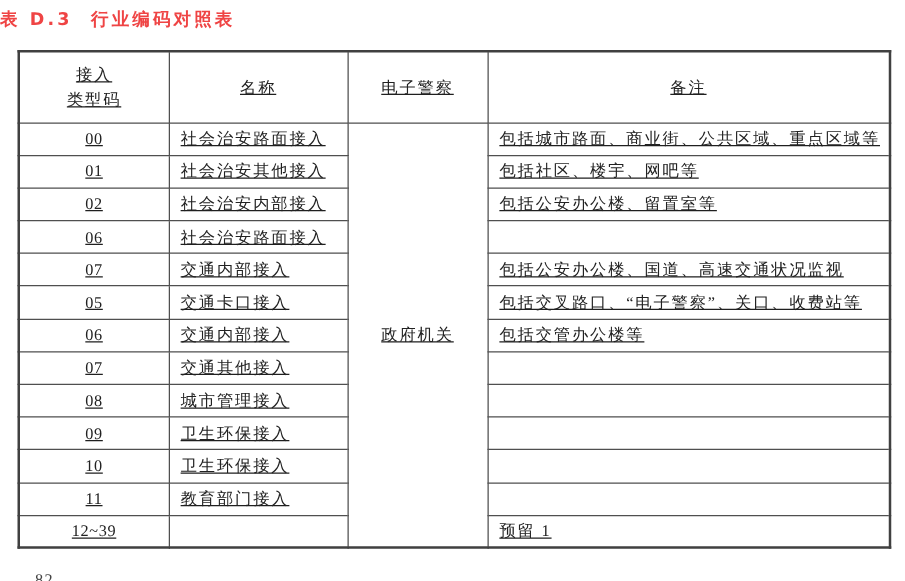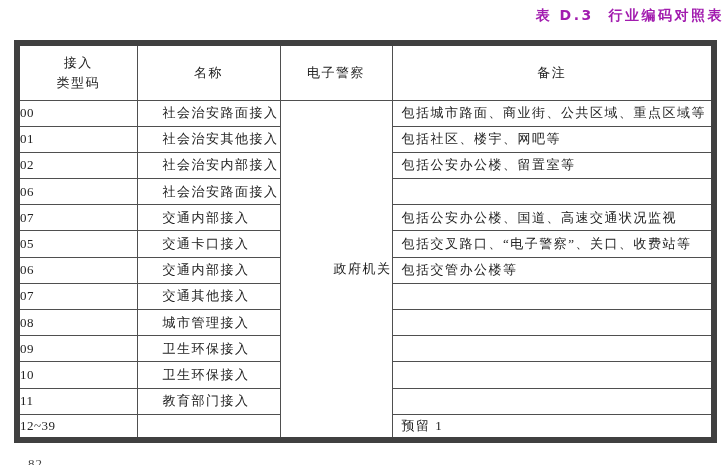--- a/index.html
+++ b/index.html
@@ -3,44 +3,45 @@
 <meta charset="utf-8">
 <style>
   * { margin:0; padding:0; box-sizing:border-box; }
   html,body { background:#ffffff; }
   .page {
     position:relative; width:724px; height:465px; background:#ffffff;
     overflow:hidden; font-family:"Liberation Serif","DejaVu Serif",serif;
     color:#1f1f1f;
   }
   .title {
-    position:absolute; top:7px; left:0; width:100%; text-align:right;
+    position:absolute; top:7px; left:0; width:100%; text-align:left;
     font-family:"DejaVu Sans","Liberation Sans",sans-serif;
     font-weight:bold; font-size:14px; letter-spacing:2.5px; white-space:pre;
-    color:#a21caf;
+    color:#ef4444;
   }
   table.tbl {
     position:absolute; left:14px; top:40px; width:697px;
     border-collapse:collapse; table-layout:fixed;
-    border:6px solid #404040;
+    border:2px solid #404040;
+    text-decoration:underline;
   }
   .tbl th, .tbl td {
     border:1px solid #4f4f4f;
     font-size:13px; letter-spacing:1.5px; color:#222;
     overflow:hidden; white-space:nowrap;
   }
   col.c1{width:120px} col.c2{width:143px} col.c3{width:112px} col.c4{width:322px}
   .tbl thead th {
     height:57px; font-weight:normal; text-align:center;
     vertical-align:middle; line-height:1.55;
   }
   .tbl tbody td { height:26.2px; }
-  td.code { text-align:left; letter-spacing:0.5px;margin-left:40px; }
-  td.name { padding-left:25px; }
-  td.builder { text-align:right; vertical-align:middle; }
+  td.code { text-align:center; letter-spacing:0.5px;margin-left:40px; }
+  td.name { padding-left:9px; }
+  td.builder { text-align:center; vertical-align:middle; }
   td.remark { padding-left:9px; }
   .pagenum {
     position:absolute; left:28px; top:456px; font-size:13px;
     color:#444; letter-spacing:1px;
   }
 </style>
 </head>
 <body>
 
 <div class="page">

